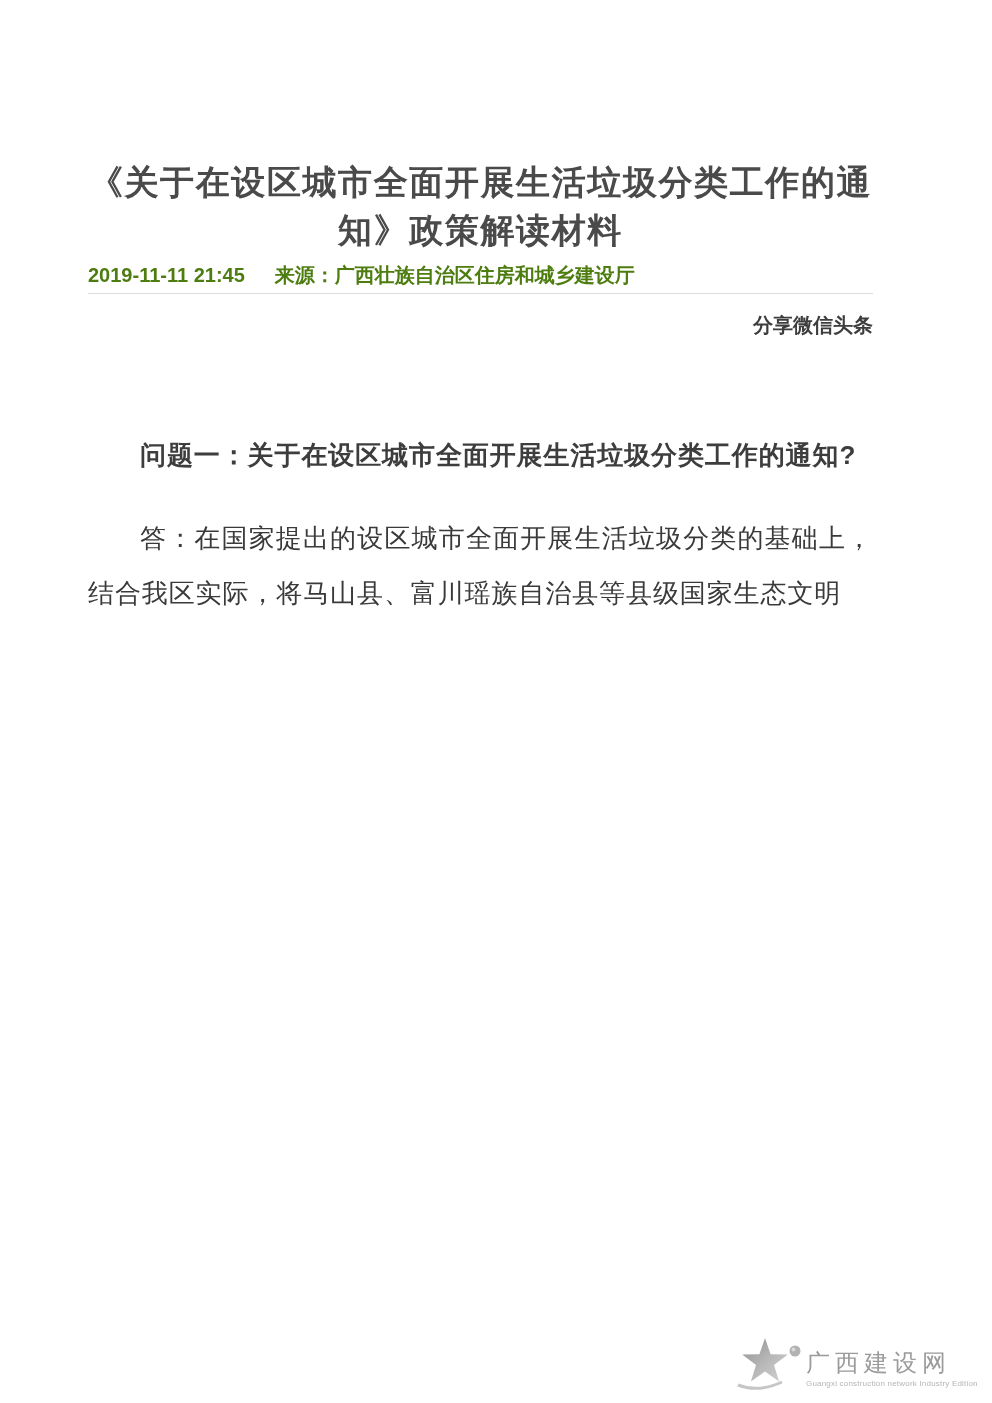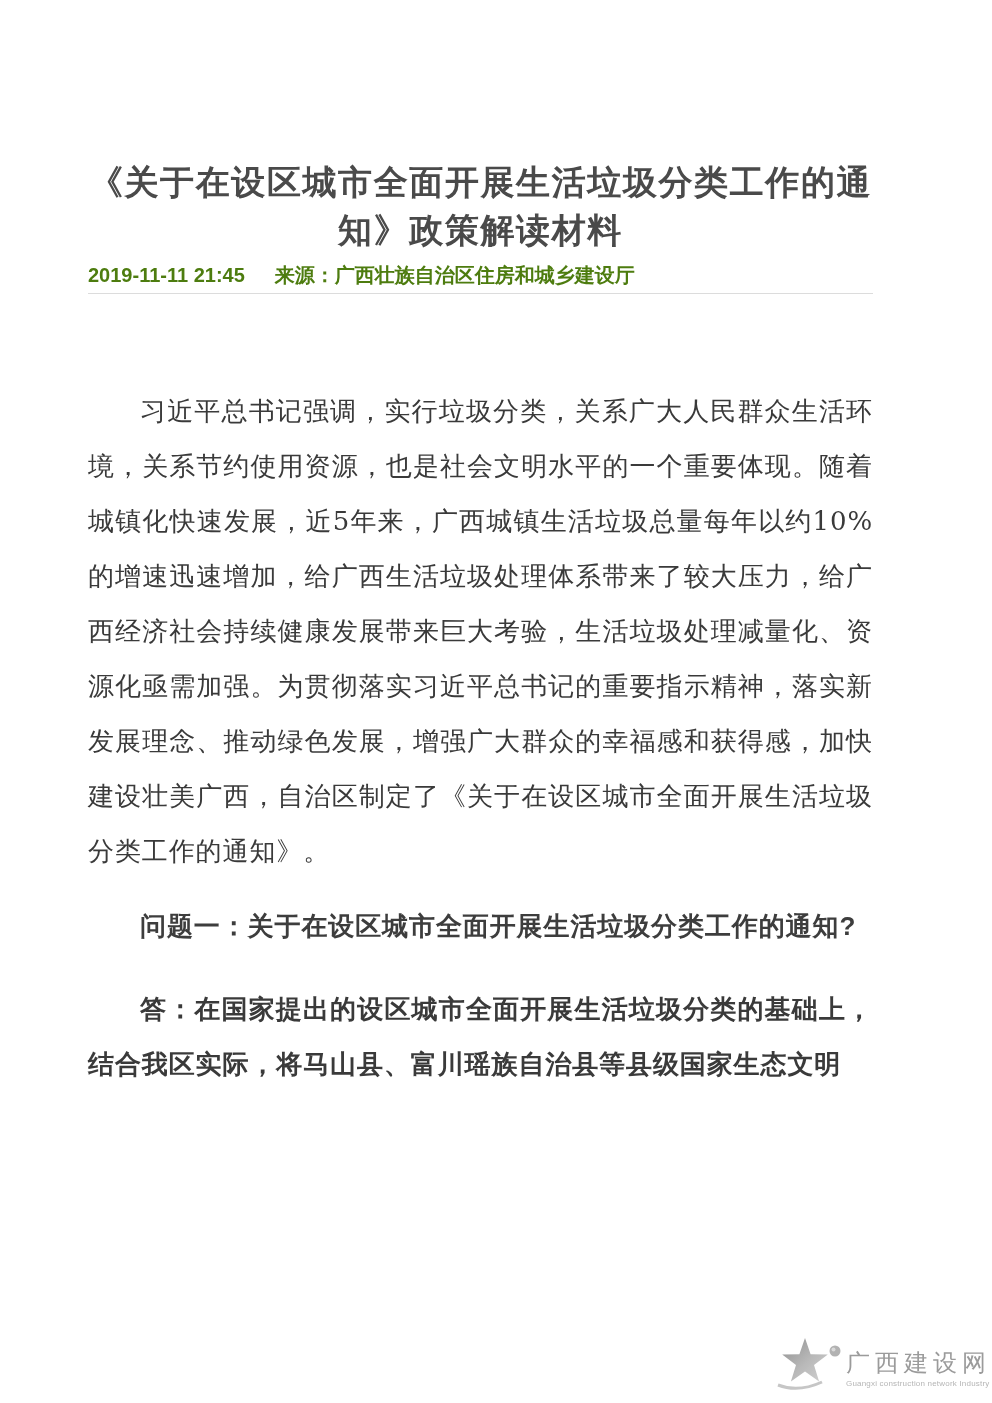--- a/index.html
+++ b/index.html
@@ -72,25 +72,25 @@
     margin-top: 20px;
     font-family: "Liberation Sans", sans-serif;
     font-size: 26px;
     line-height: 55px;
     letter-spacing: 0.9px;
     font-weight: 700;
     color: #3d3d3d;
     text-align: justify;
     text-indent: 52px;
   }
-  .answer { margin-top: 28px; font-weight: bold; }
+  .answer { margin-top: 28px; }
   
   .site-logo {
     position: absolute;
-    left: 772px; top: 1335px;
+    left: 732px; top: 1335px;
     width: 216px; height: 62px;
     display: flex;
     align-items: flex-start;
   }
   .logo-mark { width: 74px; height: 62px; flex: 0 0 auto; }
   .logo-text { padding-top: 14px; }
   .logo-name {
     font-size: 24px;
     line-height: 28px;
     letter-spacing: 5px;
@@ -111,24 +111,26 @@
 <body>
 
 <div class="page">
 
   <h1 class="article-title">《关于在设区城市全面开展生活垃圾分类工作的通知》政策解读材料</h1>
 
   <div class="meta-row">
     <span class="date">2019-11-11 21:45</span><span>来源：广西壮族自治区住房和城乡建设厅</span>
   </div>
 
+  <div class="share-row">
+    <a>分享微信头条</a>
+  </div>
 
 
   <div class="article-body">
-    <p class="para">习近平总书记强调，实行垃圾分类，关系广大人民群众生活环境，关系节约使用资源，也是社会文明水平的一个重要体现。随着城镇化快速发展，近5年来，广西城镇生活垃圾总量每年以约10%的增速迅速增加，给广西生活垃圾处理体系带来了较大压力，给广西经济社会持续健康发展带来巨大考验，生活垃圾处理减量化、资源化亟需加强。为贯彻落实习近平总书记的重要指示精神，落实新发展理念、推动绿色发展，增强广大群众的幸福感和获得感，加快建设壮美广西，自治区制定了《关于在设区城市全面开展生活垃圾分类工作的通知》。</p>
 
     <h2 class="q-heading">问题一：关于在设区城市全面开展生活垃圾分类工作的通知?</h2>
 
     <p class="para answer">答：在国家提出的设区城市全面开展生活垃圾分类的基础上，结合我区实际，将马山县、富川瑶族自治县等县级国家生态文明</p>
   </div>
 
   <div class="site-logo">
     <span class="logo-mark">
       <svg width="74" height="62" viewBox="0 0 74 62" xmlns="http://www.w3.org/2000/svg">
         <defs>

